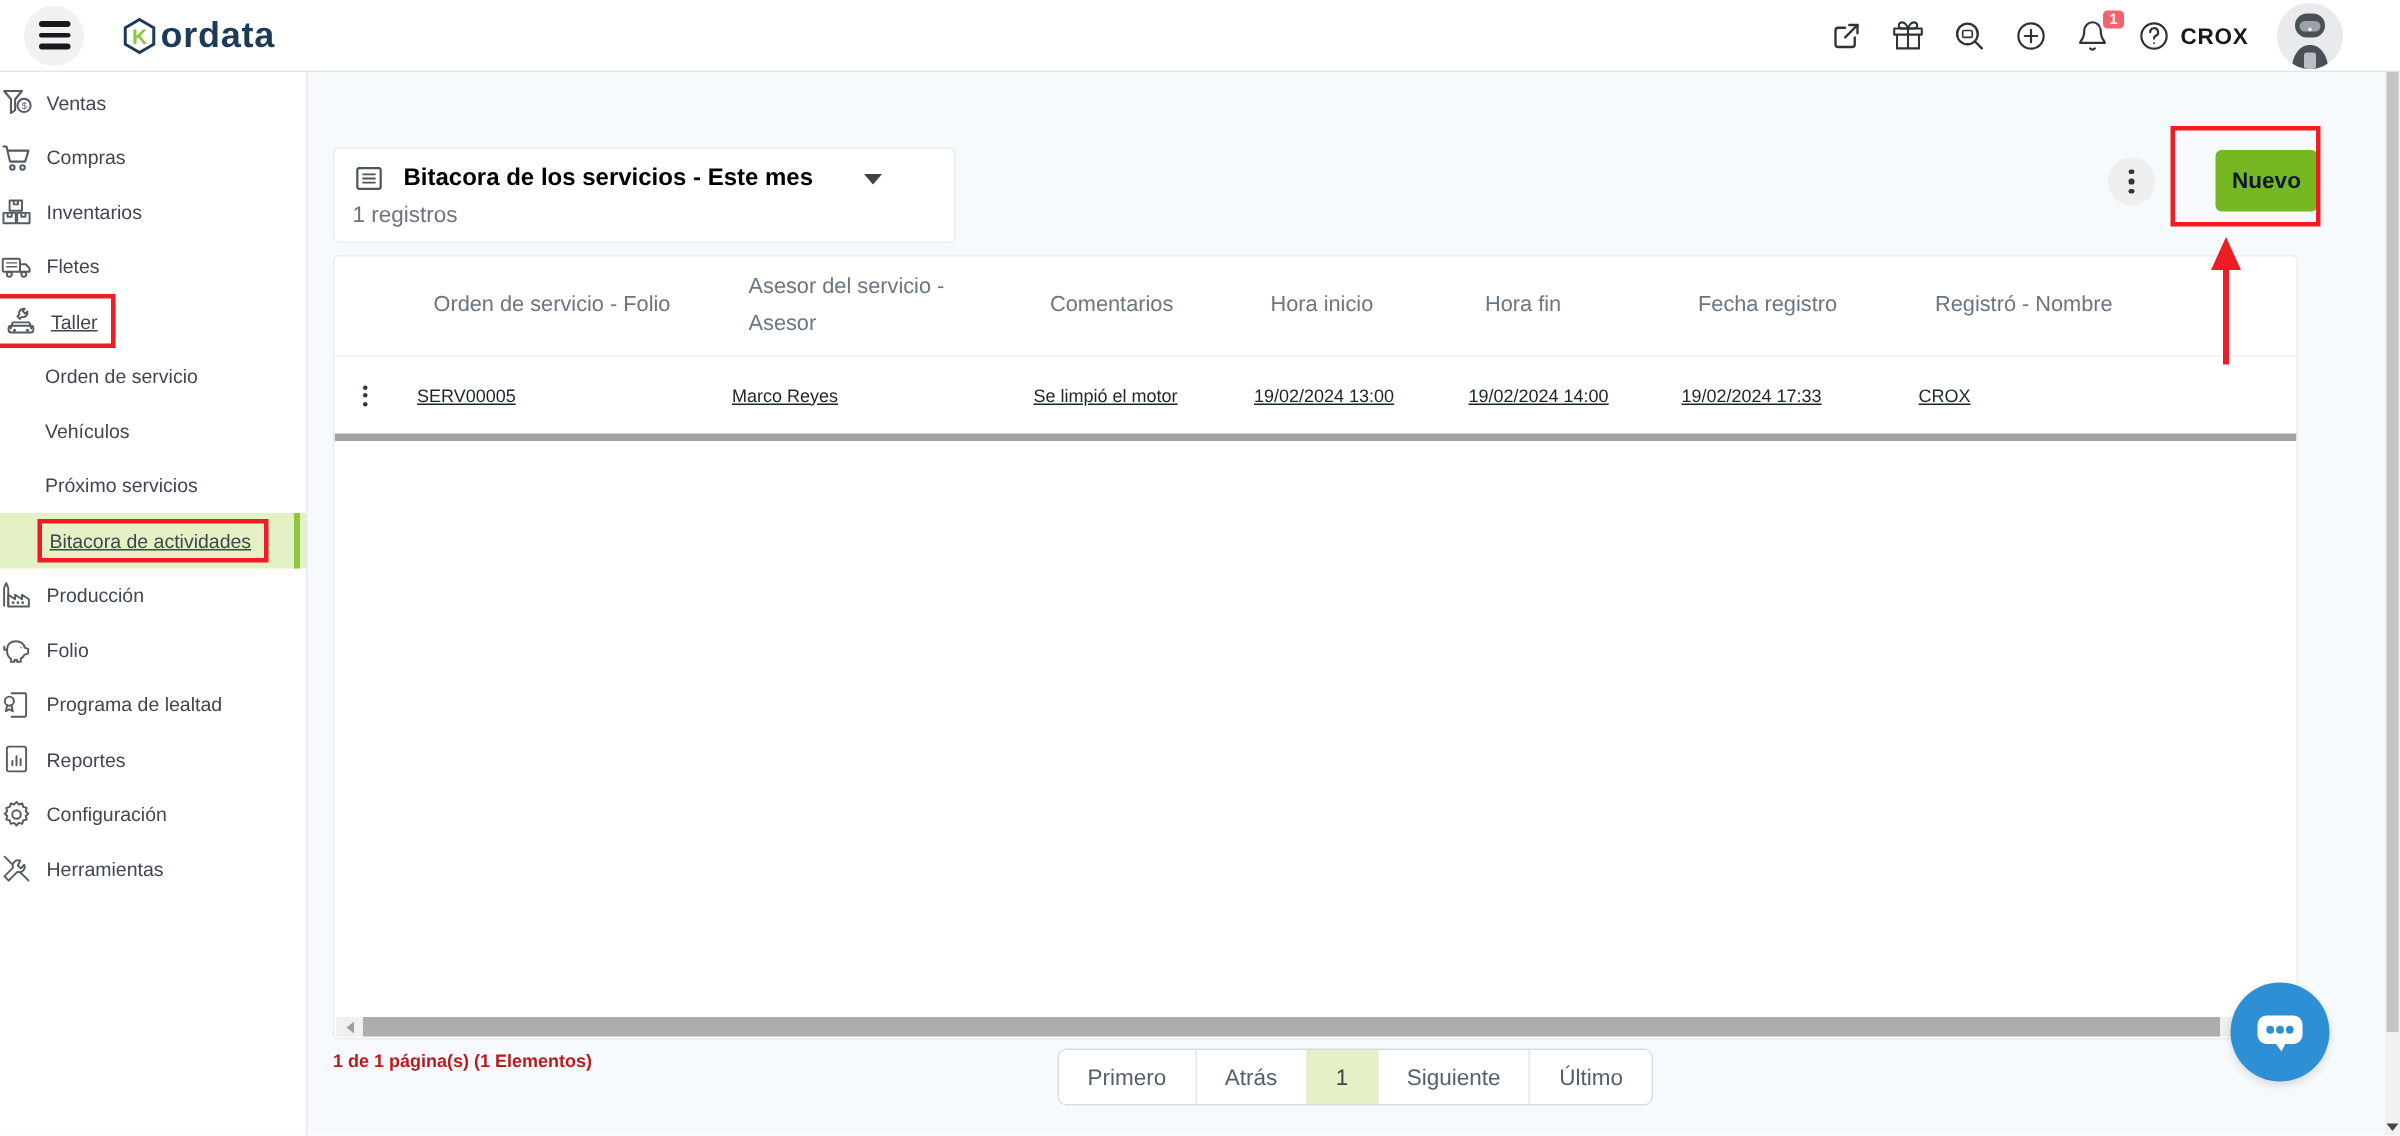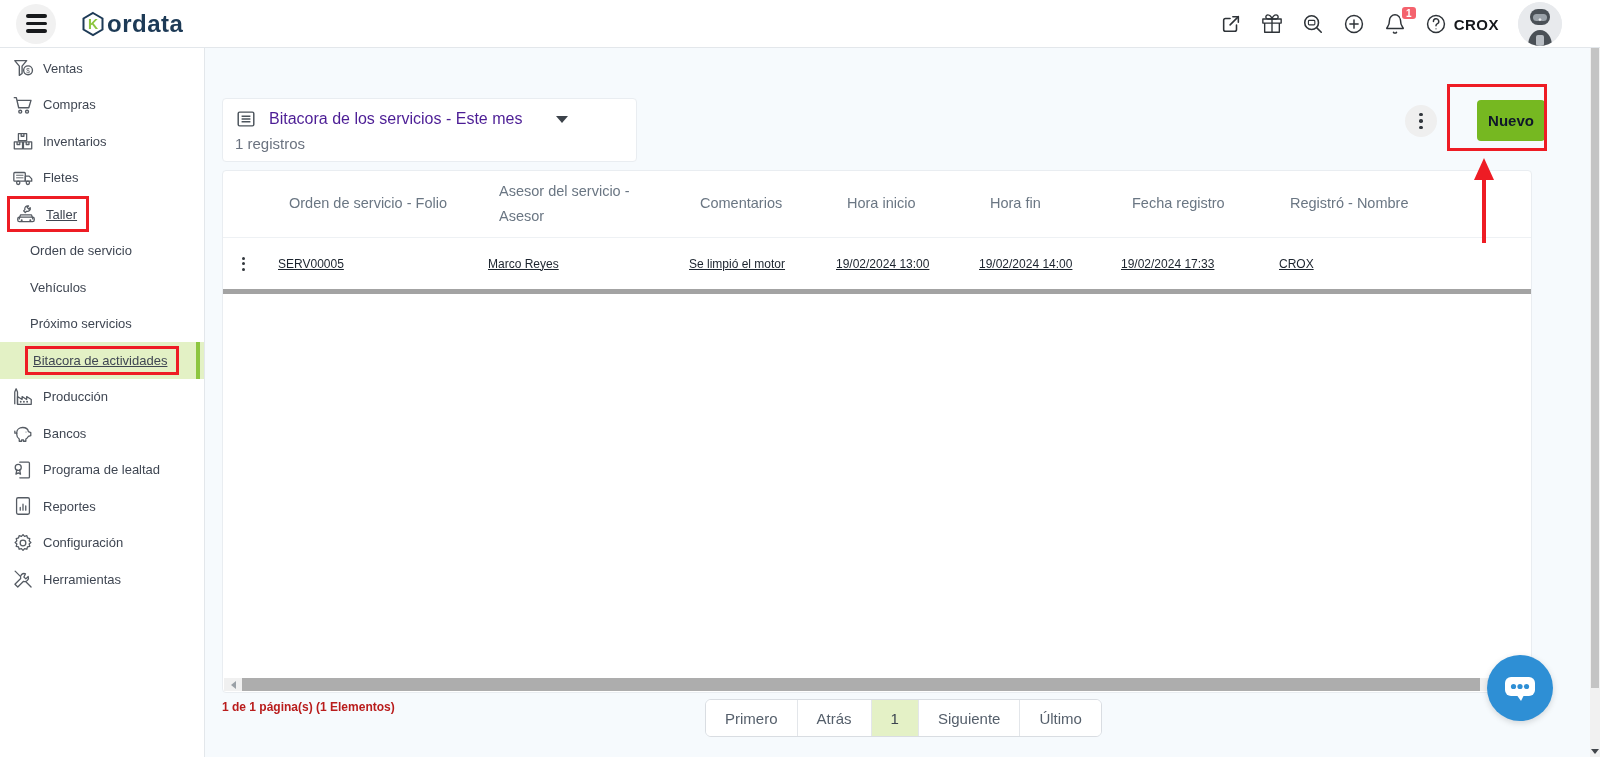--- a/index.html
+++ b/index.html
@@ -39,21 +39,21 @@
   .avatar { width:44px; height:44px; border-radius:50%; overflow:hidden; background:#e8eaed; cursor:pointer; }
   .avatar svg { display:block; }
 
   
   .sidebar {
     position:absolute; top:48px; left:0; width:205px; bottom:0;
     background:#fff; border-right:1px solid #e3e7eb; padding-top:2px; z-index:10;
   }
   .side-item {
     position:relative; height:36.5px; display:flex; align-items:center;
-    padding-left:12px; font-size:13px; color:#3f4652; cursor:pointer;
+    padding-left:0; font-size:13px; color:#3f4652; cursor:pointer;
   }
   .side-item.sub { padding-left:30px; }
   .side-item.active { background:#e3f1c5; }
   .side-item.active::after {
     content:''; position:absolute; right:4px; top:0; bottom:0; width:4px; background:#8dc63f;
   }
   .anno { display:inline-flex; align-items:center; gap:9px; }
   .anno.annotated { border:3px solid #ee1c24; padding:4px 9px 4px 5px; margin:-4px -9px -4px -5px;text-decoration:underline; }
   .s-icon { width:22px; height:22px; color:#555b63; flex:none; }
   .s-icon svg { width:22px; height:22px; display:block; }
@@ -62,21 +62,21 @@
   .main { position:absolute; top:48px; left:205px; right:10px; bottom:0; }
 
   .filter-card {
     position:absolute; left:17px; top:50px; width:415px; height:64px;
     background:#fff; border:1px solid #e9edf1; border-radius:4px;
     padding:9px 12px; cursor:pointer;
   }
   .filter-title-row { display:flex; align-items:center; gap:12px; }
   .filter-icon { width:22px; height:22px; color:#4c545c; }
   .filter-icon svg { width:22px; height:22px; display:block; }
-  .filter-title { font-size:16px; color:#4c1d95; }
+  .filter-title { font-size:16px; color:#000000;font-weight:bold; }
   .caret { width:0; height:0; border-left:6px solid transparent; border-right:6px solid transparent;
     border-top:7px solid #3c424a; margin-left:22px; }
   .filter-count { font-size:15px; color:#6b7380; margin-top:5px; }
 
   .kebab-btn {
     position:absolute; left:1200px; top:57px; width:32px; height:32px; border-radius:50%;
     background:#efefef; display:flex; flex-direction:column; align-items:center; justify-content:center; gap:3px;
     cursor:pointer;
   }
   .kebab-btn i, .row-kebab i { width:3.5px; height:3.5px; border-radius:50%; background:#32373d; display:block; }
@@ -320,21 +320,21 @@
     </div>
     <div class="side-item">
       <span class="anno">
         <span class="s-icon">
           <svg viewBox="0 0 24 24" fill="none" stroke="currentColor" stroke-width="1.4" stroke-linecap="round" stroke-linejoin="round">
             <path d="M5.2 11.5C5.2 8.2 8 6 11.6 6c3.4 0 6 2 6.3 4.6l2.6 1v3.2l-2.7.9c-.5 1.3-1.5 2.3-2.7 2.9V21h-2.6v-1.4h-2V21H7.9v-2.4c-1.7-1.1-2.7-2.9-2.7-5z"></path>
             <path d="M5.2 12.2H3.1V9.9"></path>
             <circle cx="15.3" cy="10.8" r="0.55" fill="currentColor" stroke="none"></circle>
           </svg>
         </span>
-        <span>Bancos</span>
+        <span>Folio</span>
       </span>
     </div>
     <div class="side-item">
       <span class="anno">
         <span class="s-icon">
           <svg viewBox="0 0 24 24" fill="none" stroke="currentColor" stroke-width="1.4" stroke-linecap="round" stroke-linejoin="round">
             <path d="M8.5 3.5H18a1 1 0 0 1 1 1v15a1 1 0 0 1-1 1H8.5"></path>
             <circle cx="6.8" cy="9.2" r="3.3"></circle>
             <path d="M5.3 11.9 4.3 16.5l2.5-1.4 2.5 1.4-1-4.6"></path>
           </svg>

